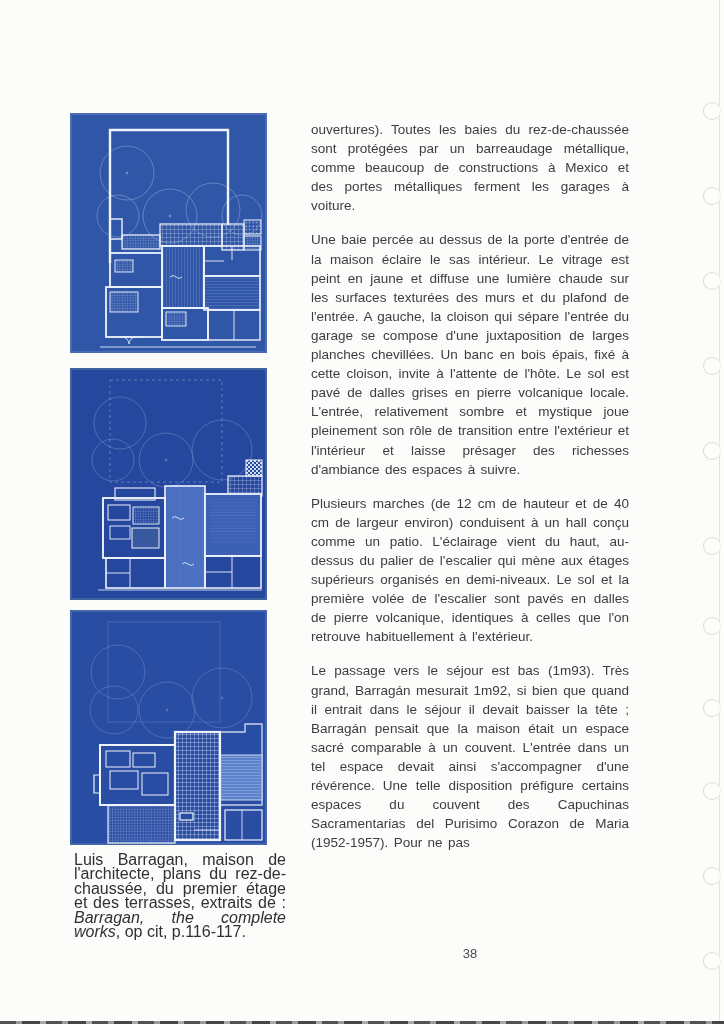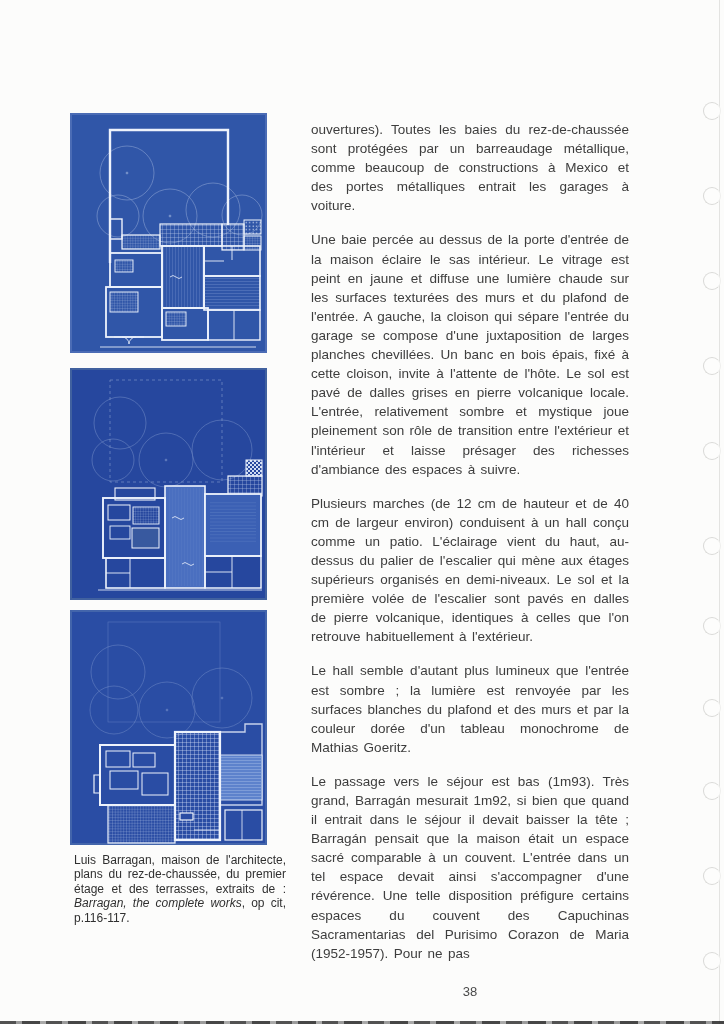--- a/index.html
+++ b/index.html
@@ -10,33 +10,33 @@
     color:#3e3e3e;
   }
   
   .blueprint{position:absolute;left:70px;width:197px;margin:0;padding:0;}
   .blueprint svg{display:block;width:100%;height:100%;}
   #fig1{top:113px;height:240px;}
   #fig2{top:368px;height:232px;}
   #fig3{top:610px;height:235px;}
   .caption{
     position:absolute;left:74px;top:853px;width:212px;
-    font-size:12px;line-height:14.4px;text-align:justify;
+    font-size:16px;line-height:14.4px;text-align:justify;
     color:#303030;margin:0;
   }
   .caption i{font-style:italic;}
   
   .text-col{
     position:absolute;left:311px;top:120px;width:318px;
     font-size:13.5px;line-height:19.1px;text-align:justify;
     color:#3d3d3d;word-spacing:1.6px;
   }
   .text-col p{margin:0 0 15px 0;}
   .pageno{
-    position:absolute;left:311px;top:984px;width:318px;
+    position:absolute;left:311px;top:946px;width:318px;
     text-align:center;font-size:13px;color:#4a4a4a;
   }
   
   .edge-line{position:absolute;top:0;bottom:0;left:719px;width:1px;background:#e3e3e1;}
   .scan-edge{
     position:absolute;left:0;right:0;bottom:0;height:3px;opacity:.85;
     background:repeating-linear-gradient(90deg,#343434 0 16px,#8a8a8a 16px 22px,#262626 22px 40px,#9a9a9a 40px 46px);
   }
   .hole{
     position:absolute;left:703px;width:16px;height:16px;border-radius:50%;
@@ -205,24 +205,23 @@
         <path d="M150 190 v30 h-26" stroke-width="1.2" opacity="0.8"></path>
         <rect x="155" y="200" width="37" height="30" stroke-width="1.2"></rect>
         <path d="M172 200 v30" stroke-width="0.8"></path>
       </g>
     </svg>
   </figure>
 
   <p class="caption"><span>Luis Barragan, maison de l'architecte, plans du rez-de-chaussée, du premier étage et des terrasses, extraits de : </span><i>Barragan, the complete works</i><span>, op cit, p.116-117.</span></p>
 
   <div class="text-col">
-    <p>ouvertures). Toutes les baies du rez-de-chaussée sont protégées par un barreaudage métallique, comme beaucoup de constructions à Mexico et des portes métalliques entrait les garages à voiture.</p>
+    <p>ouvertures). Toutes les baies du rez-de-chaussée sont protégées par un barreaudage métallique, comme beaucoup de constructions à Mexico et des portes métalliques ferment les garages à voiture.</p>
     <p>Une baie percée au dessus de la porte d'entrée de la maison éclaire le sas intérieur. Le vitrage est peint en jaune et diffuse une lumière chaude sur les surfaces texturées des murs et du plafond de l'entrée. A gauche, la cloison qui sépare l'entrée du garage se compose d'une juxtaposition de larges planches chevillées. Un banc en bois épais, fixé à cette cloison, invite à l'attente de l'hôte. Le sol est pavé de dalles grises en pierre volcanique locale. L'entrée, relativement sombre et mystique joue pleinement son rôle de transition entre l'extérieur et l'intérieur et laisse présager des richesses d'ambiance des espaces à suivre.</p>
     <p>Plusieurs marches (de 12 cm de hauteur et de 40 cm de largeur environ) conduisent à un hall conçu comme un patio. L'éclairage vient du haut, au-dessus du palier de l'escalier qui mène aux étages supérieurs organisés en demi-niveaux. Le sol et la première volée de l'escalier sont pavés en dalles de pierre volcanique, identiques à celles que l'on retrouve habituellement à l'extérieur.</p>
-    <p>Le hall semble d'autant plus lumineux que l'entrée est sombre ; la lumière est renvoyée par les surfaces blanches du plafond et des murs et par la couleur dorée d'un tableau monochrome de Mathias Goeritz.</p>
     <p>Le passage vers le séjour est bas (1m93). Très grand, Barragán mesurait 1m92, si bien que quand il entrait dans le séjour il devait baisser la tête ; Barragán pensait que la maison était un espace sacré comparable à un couvent. L'entrée dans un tel espace devait ainsi s'accompagner d'une révérence. Une telle disposition préfigure certains espaces du couvent des Capuchinas Sacramentarias del Purisimo Corazon de Maria (1952-1957). Pour ne pas</p>
   </div>
 
   <div class="pageno">38</div>
 
   <div class="edge-line"></div>
   <div class="hole" style="top:102px"></div>
   <div class="hole" style="top:187px"></div>
   <div class="hole" style="top:272px"></div>
   <div class="hole" style="top:357px"></div>

